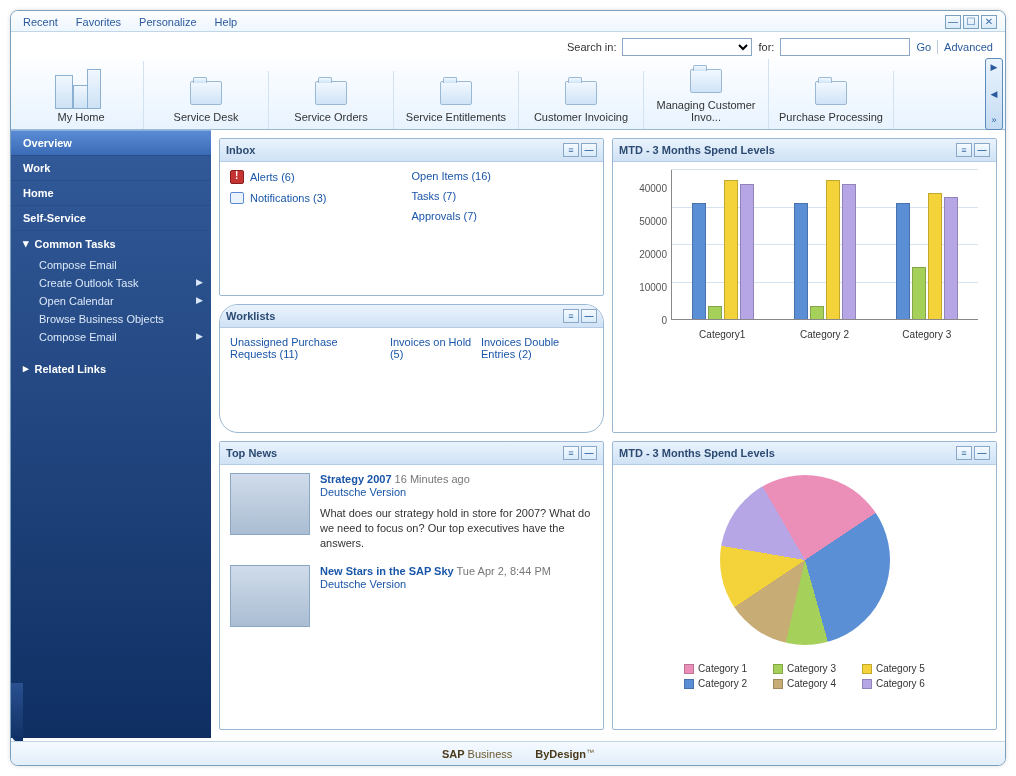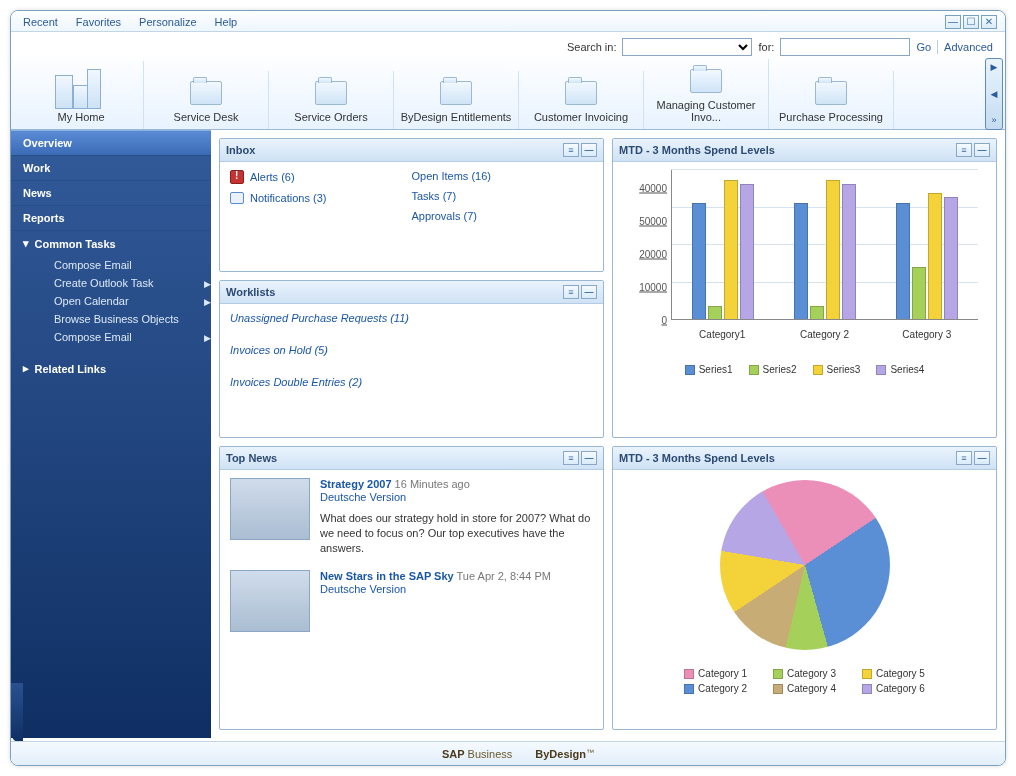--- a/index.html
+++ b/index.html
@@ -23,65 +23,65 @@
   .navtab .folder::before { content:""; position:absolute; top:-5px; left:2px; width:12px; height:5px; background:linear-gradient(#f2f8ff,#cfe4f7); border:1px solid #9ab8d4; border-bottom:none; border-radius:2px 2px 0 0; }
   .navtab.active .home { width:60px; height:46px; margin:2px auto 2px; position:relative; }
   .bld { position:absolute; background:linear-gradient(#f0f7ff,#cde2f5); border:1px solid #8bb0d2; }
   .side-scroller { position:absolute; right:2px; top:0; width:18px; height:72px; background:linear-gradient(#e9f3fd,#c5dcf2); border:1px solid #5e8bb7; border-radius:3px; display:flex; flex-direction:column; justify-content:space-between; align-items:center; padding:4px 0; }
   .side-scroller span { font-size:9px; color:#2a5a9c; line-height:1; }
   .body-area { display:flex; height:608px; }
   .sidebar { width:200px; background:linear-gradient(#335b9a,#0f2f63); color:#fff; position:relative; }
   .side-item { padding:6px 12px; font-size:11px; font-weight:bold; border-bottom:1px solid #2a4f88; cursor:pointer; }
   .side-item.selected { background:linear-gradient(#5a8bd4,#3b6bb6); border-top:1px solid #8ab0e0; }
   .side-section { padding:6px 12px; font-size:11px; font-weight:bold; display:flex; align-items:center; gap:6px; cursor:pointer; }
-  .side-sub { padding:3px 0 3px 28px; font-size:11px; color:#dbe8f8; cursor:pointer; display:flex; justify-content:space-between; align-items:flex-end;margin-left:15px; }
+  .side-sub { padding:3px 8px 3px 28px; font-size:11px; color:#dbe8f8; cursor:pointer; display:flex; justify-content:space-between; align-items:flex-start; }
   .side-sub .caret { font-size:9px; color:#dbe8f8; }
   .content { flex:1; padding:8px; background:#fff; display:grid; grid-template-columns:1fr 1fr; grid-template-rows:auto auto auto; gap:8px; overflow:auto; }
   .panel { border:1px solid #9ab8d4; background:#fff; border-radius:2px; overflow:hidden; }
   .panel-header { background:linear-gradient(#eaf3fd,#cfe2f5); border-bottom:1px solid #b5cde4; padding:4px 6px; display:flex; justify-content:space-between; align-items:center; font-weight:bold; color:#2c4a72; }
   .panel-header .tools { display:flex; gap:2px; }
   .tool-btn { width:16px; height:14px; border:1px solid #8aa8c6; background:linear-gradient(#f5faff,#d9ebfa); font-size:9px; line-height:12px; text-align:center; color:#3a6ea5; cursor:pointer; }
   .panel-body { padding:8px 10px; font-size:11px; }
   .panel-body a, .link { color:#1a56a8; text-decoration:none; }
   .inbox-cols { display:flex; }
   .inbox-col { flex:1; display:flex; flex-direction:column; gap:8px; }
   .inbox-row { display:flex; align-items:center; gap:6px; }
   .ico-alert { width:14px; height:14px; background:#c53333; border:1px solid #8a1f1f; border-radius:2px; position:relative; }
   .ico-alert::after { content:"!"; position:absolute; left:4px; top:-1px; color:#fff; font-weight:bold; font-size:10px; }
   .ico-note { width:14px; height:12px; border:1px solid #5a8bd4; border-radius:2px; background:#eaf2fd; position:relative; }
-  .worklist-list, .inbox-list { display:flex; flex-direction:column; gap:20px;font-style:italic; }
+  .worklist-list, .inbox-list { display:flex; flex-direction:row; gap:8px; }
   .news-item { display:flex; gap:10px; margin-bottom:14px; }
   .news-thumb { width:80px; height:62px; background:linear-gradient(#d0dceb,#aabdd2); border:1px solid #8aa8c6; flex:0 0 auto; }
   .news-title { color:#1a56a8; font-weight:bold; }
   .news-time { color:#777; font-weight:normal;text-align:center; }
   .news-sub { color:#1a56a8; display:block; margin-top:1px; }
   .news-body { margin-top:8px; color:#333; line-height:1.35; }
   .chart-area { height:190px; position:relative; }
   .bar-chart { position:relative; height:170px; margin:0 8px; }
   .y-axis { position:absolute; left:0; top:0; bottom:20px; width:40px; }
-  .y-tick { position:absolute; right:4px; font-size:10px; color:#555; transform:translateY(50%);text-decoration:underline; }
+  .y-tick { position:absolute; right:4px; font-size:10px; color:#555; transform:translateY(50%); }
   .grid-line { position:absolute; left:40px; right:0; height:1px; background:#d5e2ef; }
   .plot { position:absolute; left:40px; right:0; top:0; bottom:20px; border-left:1px solid #888; border-bottom:1px solid #888; display:flex; }
   .cat-group { flex:1; display:flex; align-items:flex-end; justify-content:center; gap:2px; padding:0 10px; }
   .bar { width:14px; border:1px solid rgba(0,0,0,0.2); border-bottom:none; }
   .x-labels { position:absolute; left:40px; right:0; bottom:0; display:flex; }
   .x-labels span { flex:1; text-align:center; font-size:10px; color:#333; }
   .legend { display:flex; flex-wrap:wrap; gap:10px 16px; justify-content:center; margin-top:4px; font-size:10px; }
   .legend-item { display:flex; align-items:center; gap:4px; }
   .swatch { width:10px; height:10px; border:1px solid rgba(0,0,0,0.2); }
   .pie-wrap { display:flex; flex-direction:column; align-items:center; padding-top:10px; }
   .pie { width:170px; height:170px; border-radius:50%; }
   .pie-legend { margin-top:18px; display:flex; flex-direction:column; gap:4px; font-size:10px; }
   .pie-legend-row { display:flex; gap:26px; }
   .footer { position:absolute; bottom:0; left:0; right:0; height:24px; background:linear-gradient(#f5faff,#e2eefa); border-top:1px solid #c3d6e8; display:flex; align-items:center; justify-content:center; font-size:11px; color:#6a5a2d; }
   .footer b { color:#4a3a1a;margin-left:20px; }
   .footer .tm { font-size:8px; vertical-align:top; }
   .corner-curve { position:absolute; left:0; bottom:22px; width:12px; height:60px; background:linear-gradient(#2a5090,#0f2f63); border-bottom-left-radius:10px; }
   #inbox-panel { grid-column:1; grid-row:1; }
-  #worklists-panel { grid-column:1; grid-row:2; }
+  #worklists-panel { grid-column:1; grid-row:2;border-radius:19px; }
   #news-panel { grid-column:1; grid-row:3; }
   #bar-panel { grid-column:2; grid-row:1 / span 2; }
   #pie-panel { grid-column:2; grid-row:3; }
 </style>
 </head>
 <body>
 
 <div class="app-window">
 
   <div class="menubar">
@@ -118,21 +118,21 @@
       <div>My Home</div>
     </div>
     <div id="dyn-tabs" style="display:contents;"><div class="navtab">
           <div class="folder"></div>
           <div>Service Desk</div>
         </div><div class="navtab">
           <div class="folder"></div>
           <div>Service Orders</div>
         </div><div class="navtab">
           <div class="folder"></div>
-          <div>ByDesign Entitlements</div>
+          <div>Service Entitlements</div>
         </div><div class="navtab">
           <div class="folder"></div>
           <div>Customer Invoicing</div>
         </div><div class="navtab">
           <div class="folder"></div>
           <div>Managing Customer Invo...</div>
         </div><div class="navtab">
           <div class="folder"></div>
           <div>Purchase Processing</div>
         </div></div>
@@ -141,22 +141,22 @@
       <span>◀</span>
       <span>»</span>
     </div>
   </div>
 
   <div class="body-area">
     <div class="sidebar">
       <div id="side-nav">
           <div class="side-item selected">Overview</div>
           <div class="side-item">Work</div>
-          <div class="side-item">News</div>
-          <div class="side-item">Reports</div>
+          <div class="side-item">Home</div>
+          <div class="side-item">Self-Service</div>
         </div>
       <div class="side-section">
         <span>▾</span>
         <span>Common Tasks</span>
       </div>
       <div id="side-tasks">
           <div class="side-sub">
             <span>Compose Email</span>
           </div>
           <div class="side-sub">
@@ -253,38 +253,20 @@
                     <div class="bar" style="height:121.875px;background:#b6a6e6"></div>
                   </div>
                 </div>
                 <div class="x-labels">
                   <span>Category1</span>
                   <span>Category 2</span>
                   <span>Category 3</span>
                 </div>
               </div>
           </div>
-          <div class="legend" id="bar-legend">
-              <div class="legend-item">
-                <span class="swatch" style="background:#5a8fd6"></span>
-                <span>Series1</span>
-              </div>
-              <div class="legend-item">
-                <span class="swatch" style="background:#a5d05a"></span>
-                <span>Series2</span>
-              </div>
-              <div class="legend-item">
-                <span class="swatch" style="background:#f4d23a"></span>
-                <span>Series3</span>
-              </div>
-              <div class="legend-item">
-                <span class="swatch" style="background:#b6a6e6"></span>
-                <span>Series4</span>
-              </div>
-            </div>
         </div>
       </div>
 
       <div class="panel" id="worklists-panel">
         <div class="panel-header">
           <span>Worklists</span>
           <div class="tools">
             <div class="tool-btn">≡</div>
             <div class="tool-btn">—</div>
           </div>

